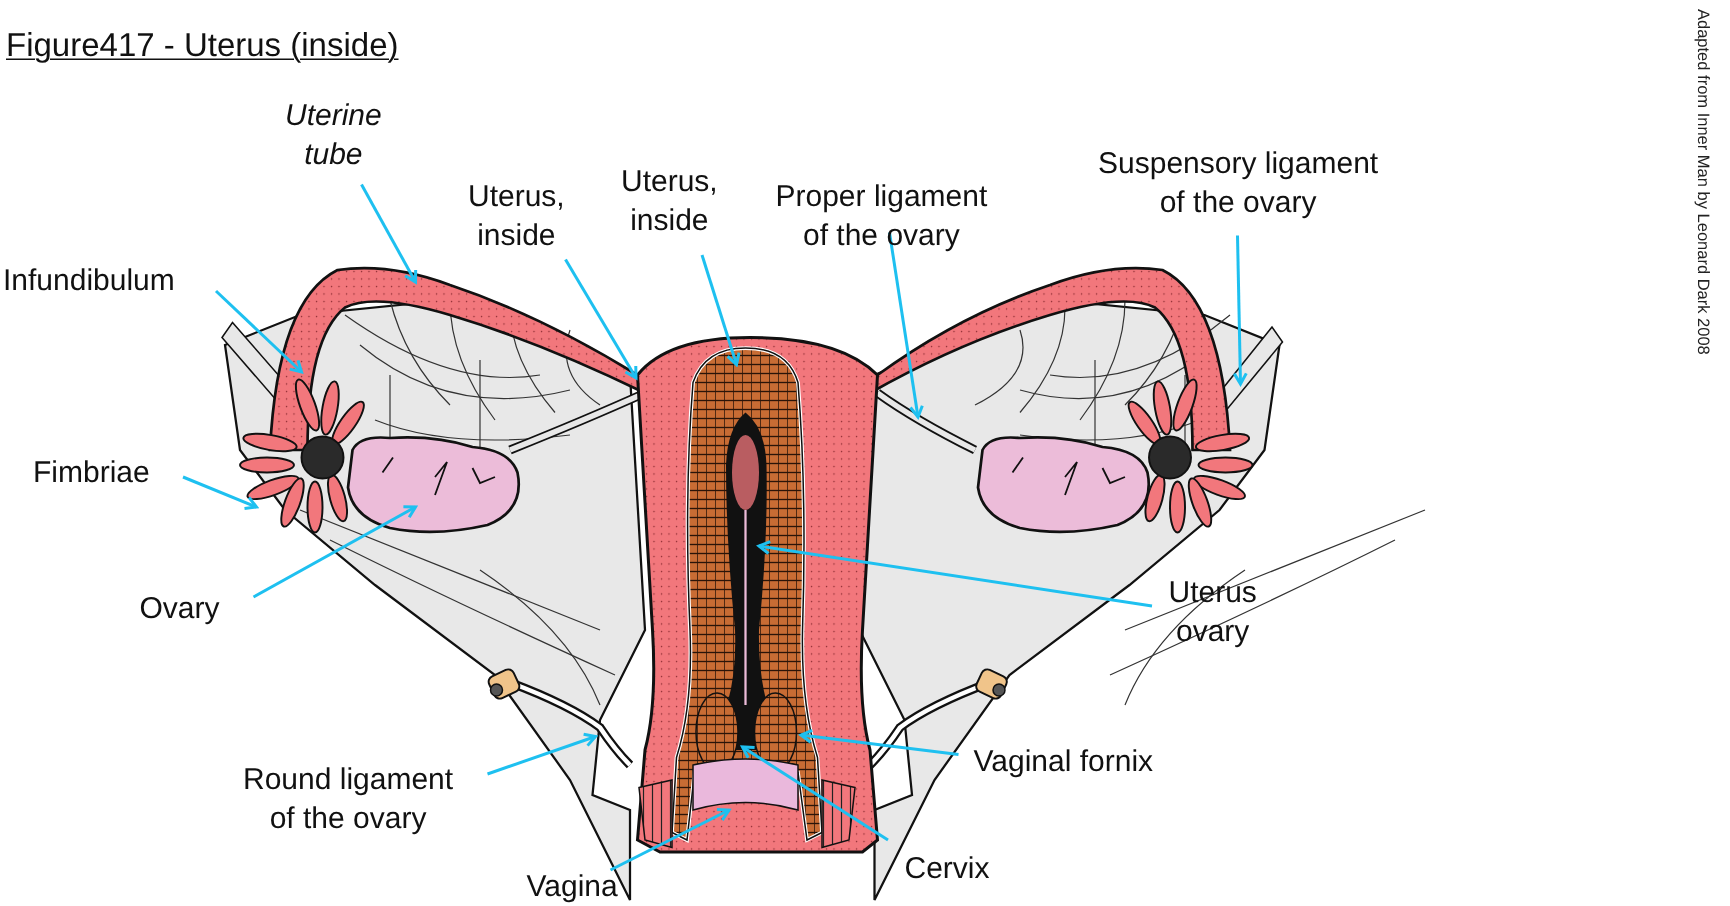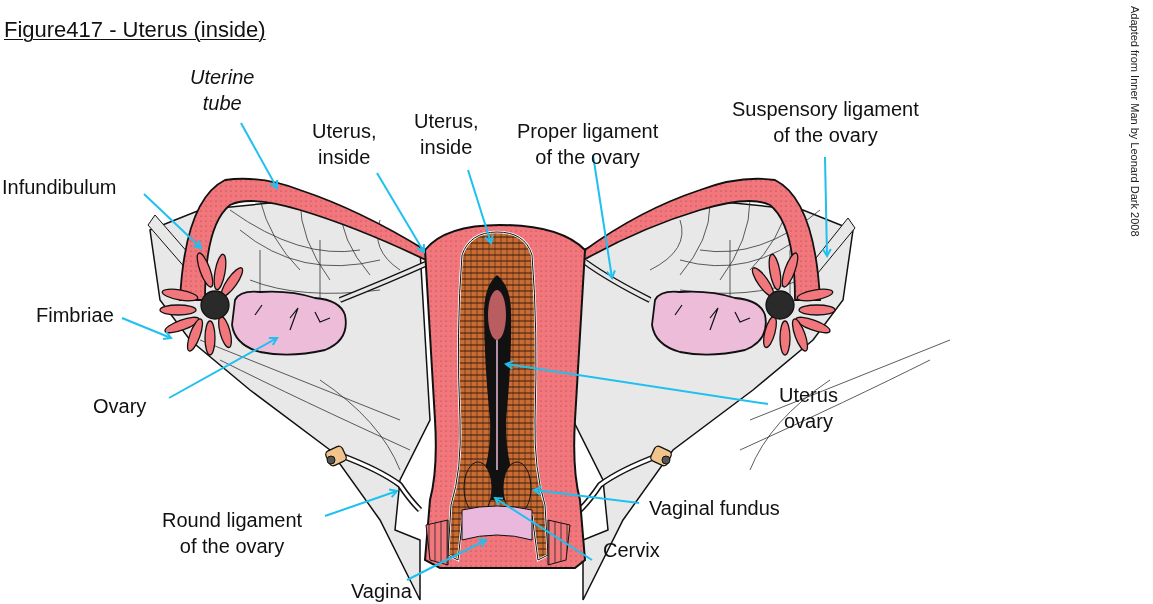--- a/index.html
+++ b/index.html
@@ -176,35 +176,35 @@
   <span>Proper ligament</span>
     <span>of the ovary</span>
 </div>
 <div class="lbl" style="left:732px;top:96px;">
   <span>Suspensory ligament</span>
     <span>of the ovary</span>
 </div>
 <div class="lbl" style="left:2px;top:174px;text-align:center;">
   <span>Infundibulum</span>
 </div>
-<div class="lbl" style="left:36px;top:302px;text-align:center;">
+<div class="lbl" style="left:22px;top:302px;text-align:center;">
   <span>Fimbriae</span>
 </div>
 <div class="lbl" style="left:93px;top:393px;text-align:center;">
   <span>Ovary</span>
 </div>
 <div class="lbl" style="left:779px;top:382px;">
   <span>Uterus</span>
     <span>ovary</span>
 </div>
 <div class="lbl" style="left:162px;top:507px;text-align:center;">
   <span>Round ligament</span>
     <span>of the ovary</span>
 </div>
 <div class="lbl" style="left:649px;top:495px;text-align:left;">
-  <span>Vaginal fundus</span>
-</div>
-<div class="lbl" style="left:603px;top:537px;text-align:right;">
+  <span>Vaginal fornix</span>
+</div>
+<div class="lbl" style="left:603px;top:566px;text-align:right;">
   <span>Cervix</span>
 </div>
 <div class="lbl" style="left:330px;top:578px;text-align:center;margin-left:21px;">
   <span>Vagina</span>
 </div>
 
 </body></html>

